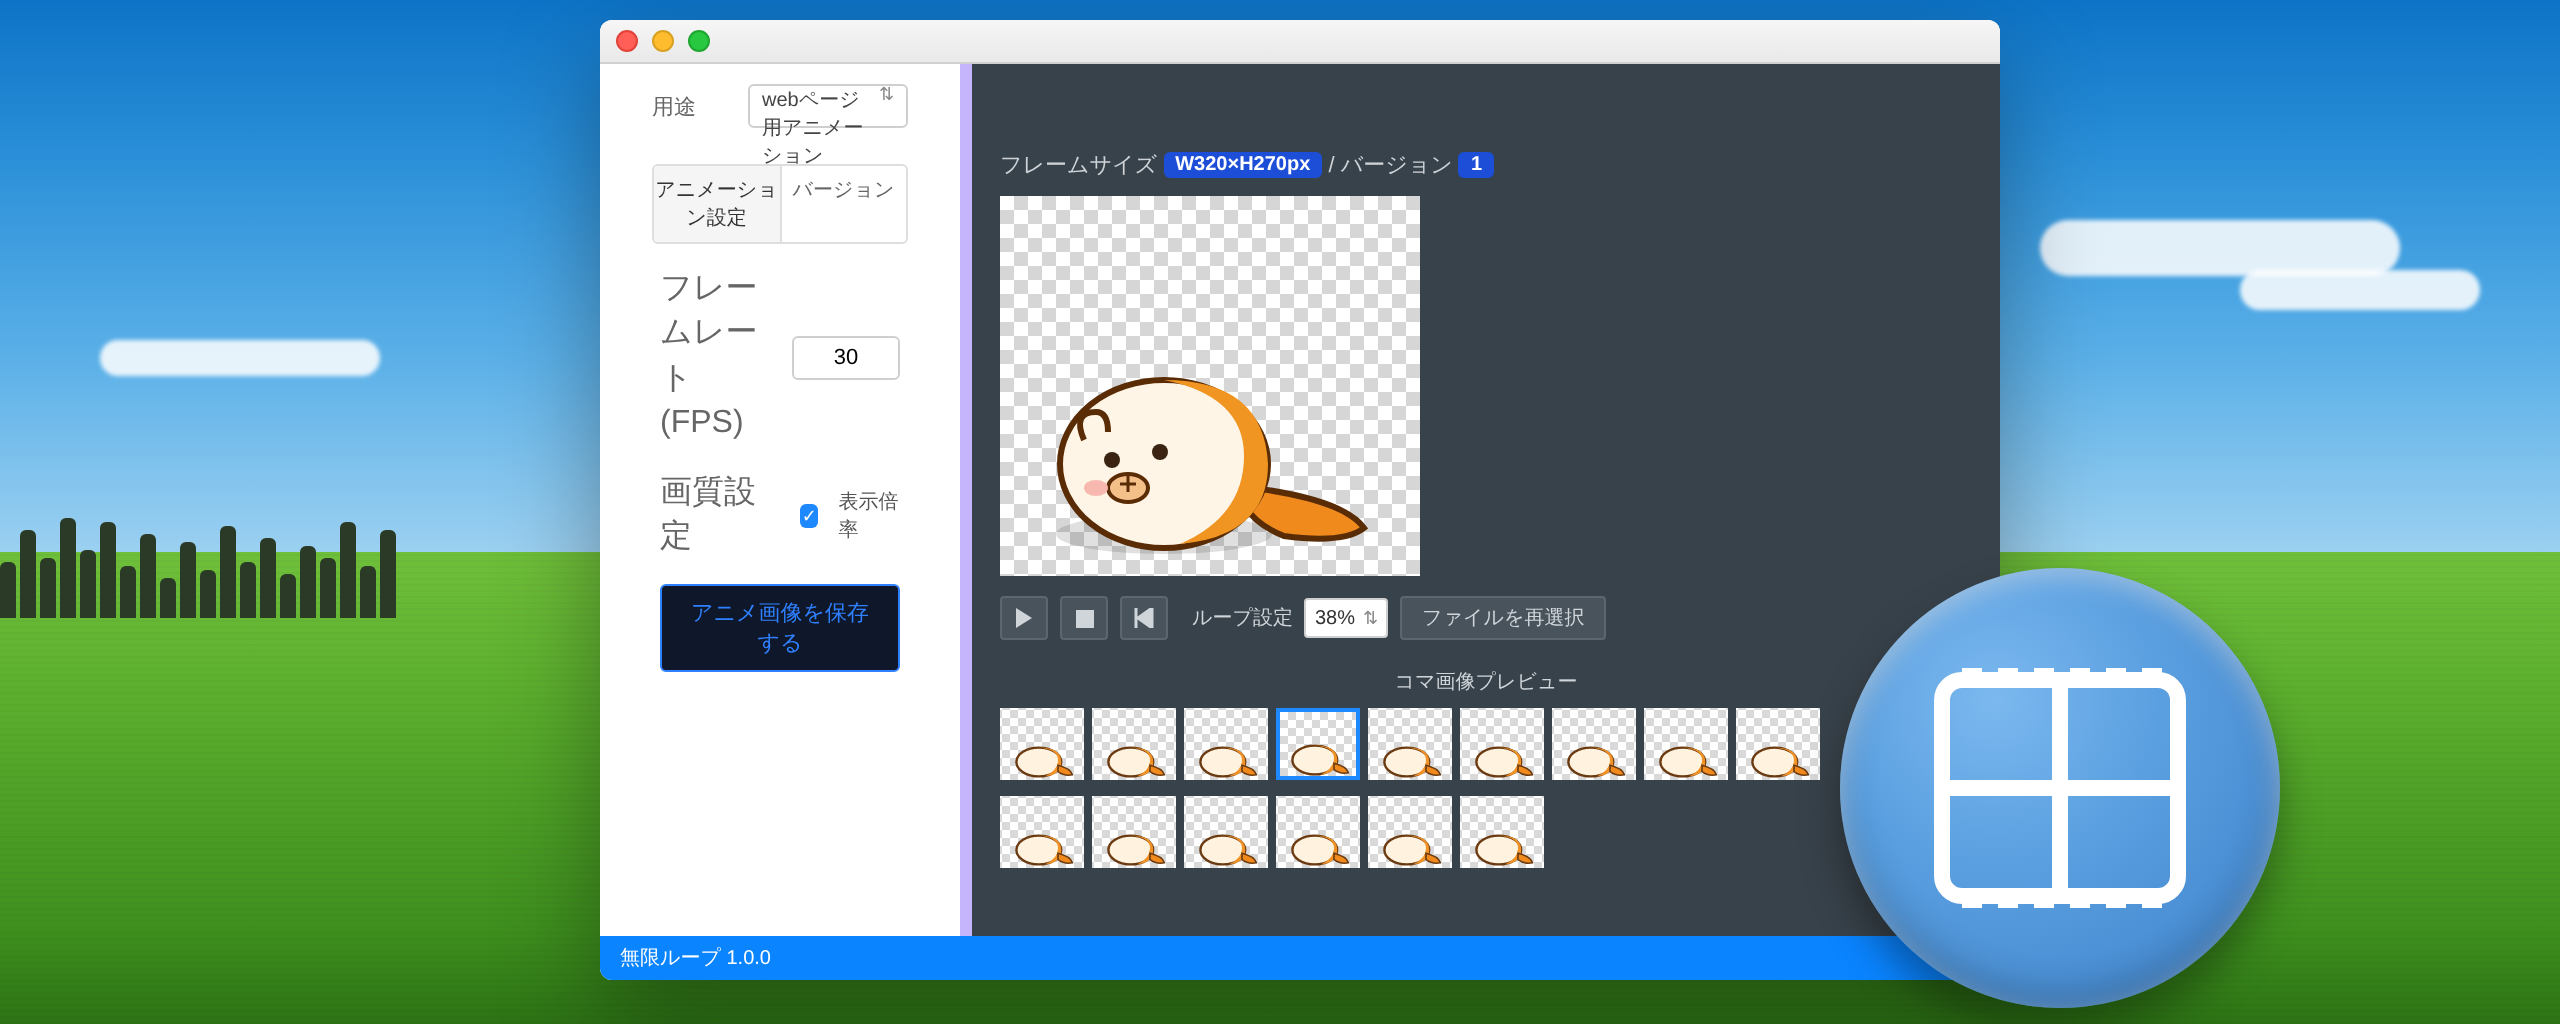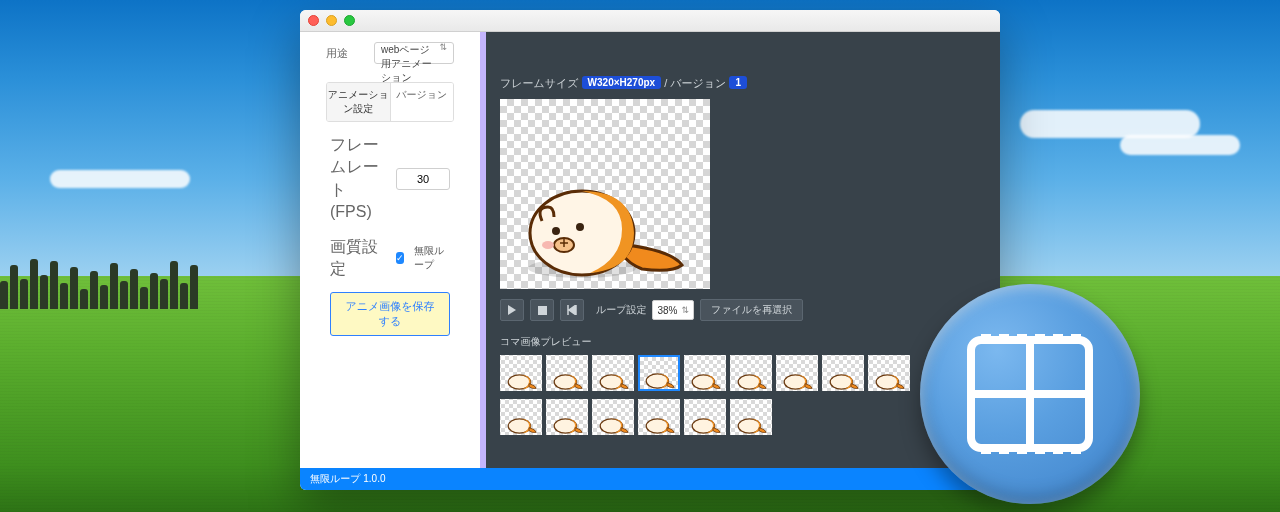--- a/index.html
+++ b/index.html
@@ -36,42 +36,42 @@
   .tab { flex:1; text-align:center; font-size:10px; padding:5px 0; color:#666; background:#fff; }
   .tab.active { background:#f5f5f5; color:#333; }
   .tab + .tab { border-left:1px solid #dedede; }
 
   .form { padding: 12px 4px; }
   .form .fr { display:flex; align-items:center; gap:10px; margin-bottom:12px;}
   .form-label { font-size:16px; color:#666; width: 78px; line-height:1.4;}
   .num-input { width:54px; height:22px; border:1px solid #cfcfcf; border-radius:3px; text-align:center; font-size:11px;}
   .chk { width:12px; height:12px; border-radius:3px; background:#1e88ff; display:inline-flex; align-items:center; justify-content:center; color:#fff; font-size:9px;}
   .chk-label { font-size:10px; color:#555;}
-  .save-btn { display:block; margin: 8px auto 0; border:1px solid #2f80ff; color:#2f80ff; background:#fef9c3; border-radius:3px; padding:6px 10px; font-size:11px;}
+  .save-btn { display:block; margin: 8px auto 0; border:1px solid #2f80ff; color:#2f80ff; background:#0f172a; border-radius:3px; padding:6px 10px; font-size:11px;}
   .badge-green { display:inline-block; background:#1d4ed8; color:#fff; font-size:10px; font-weight:600; padding:1px 6px; border-radius:3px; vertical-align:1px;margin-top:32px;}
   .info-line { font-size:11px; color:#e7e9eb; margin-bottom:8px;}
   .info-line .dim { color:#cdd3d7; }
 
   .canvas-wrap { width: 210px; height: 190px; background-color:#fff; background-image:
       linear-gradient(45deg,#d6d6d6 25%,transparent 25%),
       linear-gradient(-45deg,#d6d6d6 25%,transparent 25%),
       linear-gradient(45deg,transparent 75%,#d6d6d6 75%),
       linear-gradient(-45deg,transparent 75%,#d6d6d6 75%);
     background-size:14px 14px; background-position:0 0,0 7px,7px -7px,-7px 0;
     position:relative; overflow:hidden;
   }
   .creature { position:absolute; left: 22px; bottom: 6px; }
 
   .controls { display:flex; align-items:center; gap:6px; margin-top:10px; font-size:10px;}
   .ctl-btn { width:24px; height:22px; border:1px solid #5b6670; background:#49535c; border-radius:2px; display:flex; align-items:center; justify-content:center; color:#cfd5d9;}
   .ctl-label { margin-left:6px; color:#cfd5d9;}
   .zoom-sel { height:20px; border:1px solid #cfcfcf; background:#fff; color:#333; border-radius:2px; padding:0 4px; display:flex; align-items:center; gap:4px; font-size:10px;}
   .file-btn { height:22px; border:1px solid #5b6670; background:#49535c; color:#cfd5d9; border-radius:2px; padding:0 10px; font-size:10px;text-align:right;}
 
-  .thumbs-title { font-size:10px; color:#cfd5d9; margin-top:14px; margin-bottom:6px;}
+  .thumbs-title { font-size:10px; color:#cfd5d9; margin-top:14px; margin-bottom:6px;text-align:center;}
   .thumbs { display:flex; flex-wrap:wrap; gap:4px; max-width: 420px;}
   .thumb { width:42px; height:36px; background-color:#fff; background-image:
       linear-gradient(45deg,#d9d9d9 25%,transparent 25%),
       linear-gradient(-45deg,#d9d9d9 25%,transparent 25%),
       linear-gradient(45deg,transparent 75%,#d9d9d9 75%),
       linear-gradient(-45deg,transparent 75%,#d9d9d9 75%);
     background-size:8px 8px; background-position:0 0,0 4px,4px -4px,-4px 0;
     display:flex; align-items:flex-end; justify-content:center; border:1px solid transparent;
   }
   .thumb.sel { border:2px solid #1e88ff; }
@@ -139,21 +139,21 @@
 
         <div class="form">
           <div class="fr">
             <div class="form-label" style="white-space:pre-line">フレームレート
 (FPS)</div>
             <input class="num-input" value="30" style="">
           </div>
           <div class="fr">
             <div class="form-label">画質設定</div>
             <span class="chk">✓</span>
-            <span class="chk-label">無限ループ</span>
+            <span class="chk-label">表示倍率</span>
           </div>
           <button class="save-btn">アニメ画像を保存する</button>
         </div>
       </div>
 
       <div class="right">
         <div class="info-line">
           <span class="dim">フレームサイズ</span>
           <span class="badge-green">W320×H270px</span>
           <span class="dim"> / </span><span class="dim">バージョン</span>

